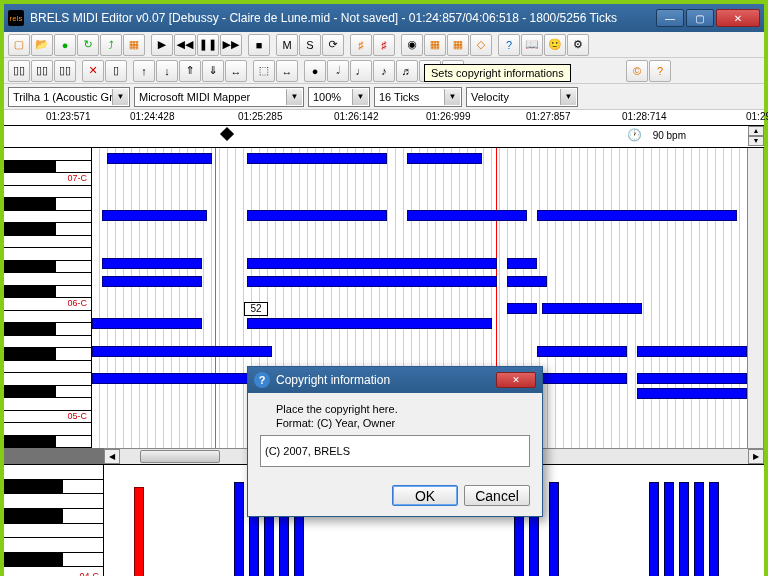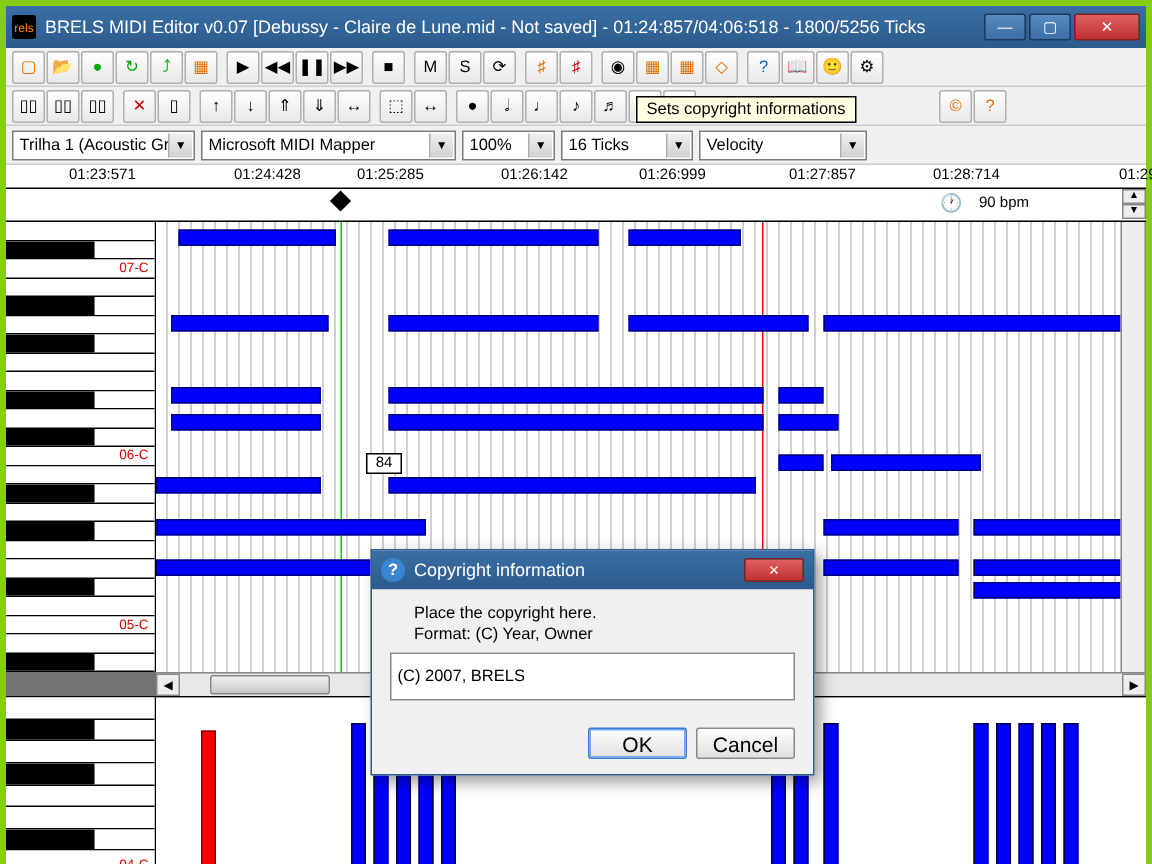--- a/index.html
+++ b/index.html
@@ -22,21 +22,21 @@
 .combo .drop { position: absolute; right: 1px; top: 1px; bottom: 1px; width: 16px; background: linear-gradient(#f0f0f0,#d0d0d0); border-left: 1px solid #aaa; display: flex; align-items: center; justify-content: center; font-size: 8px; cursor: pointer; }
 .ruler { height: 16px; background: #fff; border-bottom: 1px solid #000; display: flex; font-size: 10px; position: relative; padding-left: 14px; }
 .ruler-lbl { position: absolute; top: 1px; font-size: 10px; }
 .tempo-row { height: 22px; border-bottom: 1px solid #000; position: relative; background: #fff; }
 .tempo-row .diamond { position: absolute; left: 218px; top: 3px; width: 10px; height: 10px; background: #000; transform: rotate(45deg); }
 .tempo-row .clock { position: absolute; right: 122px; top: 2px; font-size: 12px; }
 .tempo-row .lbl { position: absolute; right: 78px; top: 4px; font-size: 10px; }
 .tempo-row .scroll-arrows { position: absolute; right: 0; top: 0; width: 16px; display: flex; flex-direction: column; }
 .tempo-row .scroll-arrows div { height: 10px; border: 1px solid #888; background: #eee; font-size: 7px; text-align: center; line-height: 8px; cursor: pointer; }
 .editor { display: flex; height: 300px; position: relative; }
-.piano { width: 100px; background: #fff; border-right: 1px solid #000; position: relative; }
+.piano { width: 88px; background: #fff; border-right: 1px solid #000; position: relative; }
 .key-row { height: 12.5px; border-bottom: 1px solid #000; background: #fff; position: relative; }
 .key-row.black::before { content: ""; position: absolute; left: 0; top: 0; bottom: 0; width: 60%; background: #000; }
 .key-row .oct { position: absolute; right: 4px; top: 0; font-size: 9px; color: #c00; z-index: 2; }
 .grid { flex: 1; position: relative; background: repeating-linear-gradient(90deg,#fff 0,#fff 7px,#d0d0d0 7px,#d0d0d0 8px); border-right: 1px solid #888; overflow: hidden; }
 .note { position: absolute; height: 11px; background: #0000ff; border: 1px solid #000080; }
 .playhead { position: absolute; top: 0; bottom: 0; width: 1px; background: #f00; left: 404px; }
 .greenline { position: absolute; top: 0; bottom: 0; width: 1px; background: #0c0; left: 123px; }
 .hscroll { height: 16px; display: flex; border-top: 1px solid #888; }
 .hscroll .arr { width: 16px; border: 1px solid #888; background: #eee; font-size: 8px; text-align: center; line-height: 14px; cursor: pointer; }
 .hscroll .track { flex: 1; background: #e8e8e8; position: relative; }
@@ -252,21 +252,21 @@
       <div class="drop">▼</div>
     </div>
     <div class="combo" style="width:112px">
       <span>Velocity</span>
       <div class="drop">▼</div>
     </div>
   </div>
 
   <div class="ruler">
     <span class="ruler-lbl" style="left:42px">01:23:571</span>
-    <span class="ruler-lbl" style="left:152px">01:24:428</span>
+    <span class="ruler-lbl" style="left:126px">01:24:428</span>
     <span class="ruler-lbl" style="left:234px">01:25:285</span>
     <span class="ruler-lbl" style="left:330px">01:26:142</span>
     <span class="ruler-lbl" style="left:422px">01:26:999</span>
     <span class="ruler-lbl" style="left:522px">01:27:857</span>
     <span class="ruler-lbl" style="left:618px">01:28:714</span>
     <span class="ruler-lbl" style="left:742px">01:29:380</span>
   </div>
 
   <div class="tempo-row">
     <div class="diamond"></div>
@@ -343,21 +343,21 @@
   </div>
 
   <div class="hscroll" style="margin-left:100px;">
     <div class="arr">◀</div>
     <div class="track">
         <div class="thumb"></div>
       </div>
     <div class="arr">▶</div>
   </div>
 
-  <div class="num-box">84</div>
+  <div class="num-box">52</div>
 
   <div class="velocity-strip">
     <div class="vel-piano">
       <div class="keys">
         <div class="k"></div>
           <div class="k b"></div>
           <div class="k"></div>
           <div class="k b"></div>
           <div class="k"></div>
         <div class="k"></div>

